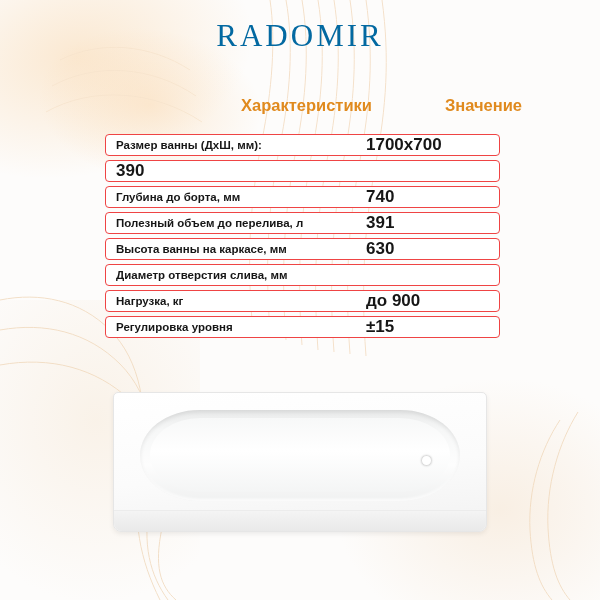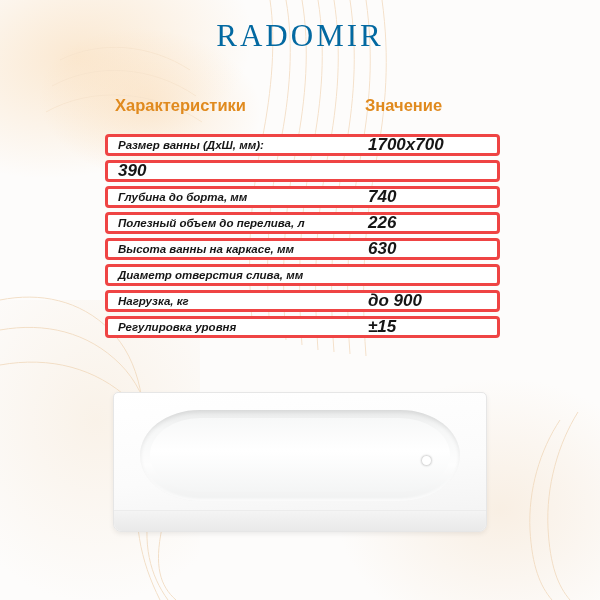--- a/index.html
+++ b/index.html
@@ -71,25 +71,26 @@
     font-family: "Liberation Serif", serif;
     font-size: 31px;
     letter-spacing: 3px;
     color: #0369a1;
     z-index: 5;
   }
 
   
   .table-head {
     position: absolute;
-    left: 115px;
+    left: 122px;
     top: 96px;
     width: 400px;
     display: flex;
     z-index: 5;
+    text-align: right;
   }
   .table-head .th-left {
     width: 250px;
     color: #e08a1e;
     font-size: 16.5px;
     font-weight: bold;
   }
   .table-head .th-right {
     flex: 1;
     color: #e08a1e;
@@ -102,27 +103,26 @@
     position: absolute;
     left: 105px;
     top: 134px;
     width: 395px;
     z-index: 5;
   }
   .spec-row {
     display: flex;
     align-items: center;
     height: 22px;
-    border: 3px solid #ef4444;
+    border: 1px solid #ef4444;
     border-radius: 4px;
     margin-bottom: 4px;
     background: #ffffff;
     padding: 0 10px;
     box-sizing: border-box;
-    font-style: italic;
   }
   .spec-label {
     width: 250px;
     font-size: 11.5px;
     font-weight: bold;
     color: #161616;
     white-space: nowrap;
   }
   .spec-value {
     flex: 1;
@@ -238,21 +238,21 @@
     </div>
     <div class="spec-row">
       <div class="spec-value">390</div>
     </div>
     <div class="spec-row">
       <div class="spec-label">Глубина до борта, мм</div>
       <div class="spec-value">740</div>
     </div>
     <div class="spec-row">
       <div class="spec-label">Полезный объем до перелива, л</div>
-      <div class="spec-value">226</div>
+      <div class="spec-value">391</div>
     </div>
     <div class="spec-row">
       <div class="spec-label">Высота ванны на каркасе, мм</div>
       <div class="spec-value">630</div>
     </div>
     <div class="spec-row">
       <div class="spec-label">Диаметр отверстия слива, мм</div>
     </div>
     <div class="spec-row">
       <div class="spec-label">Нагрузка, кг</div>

